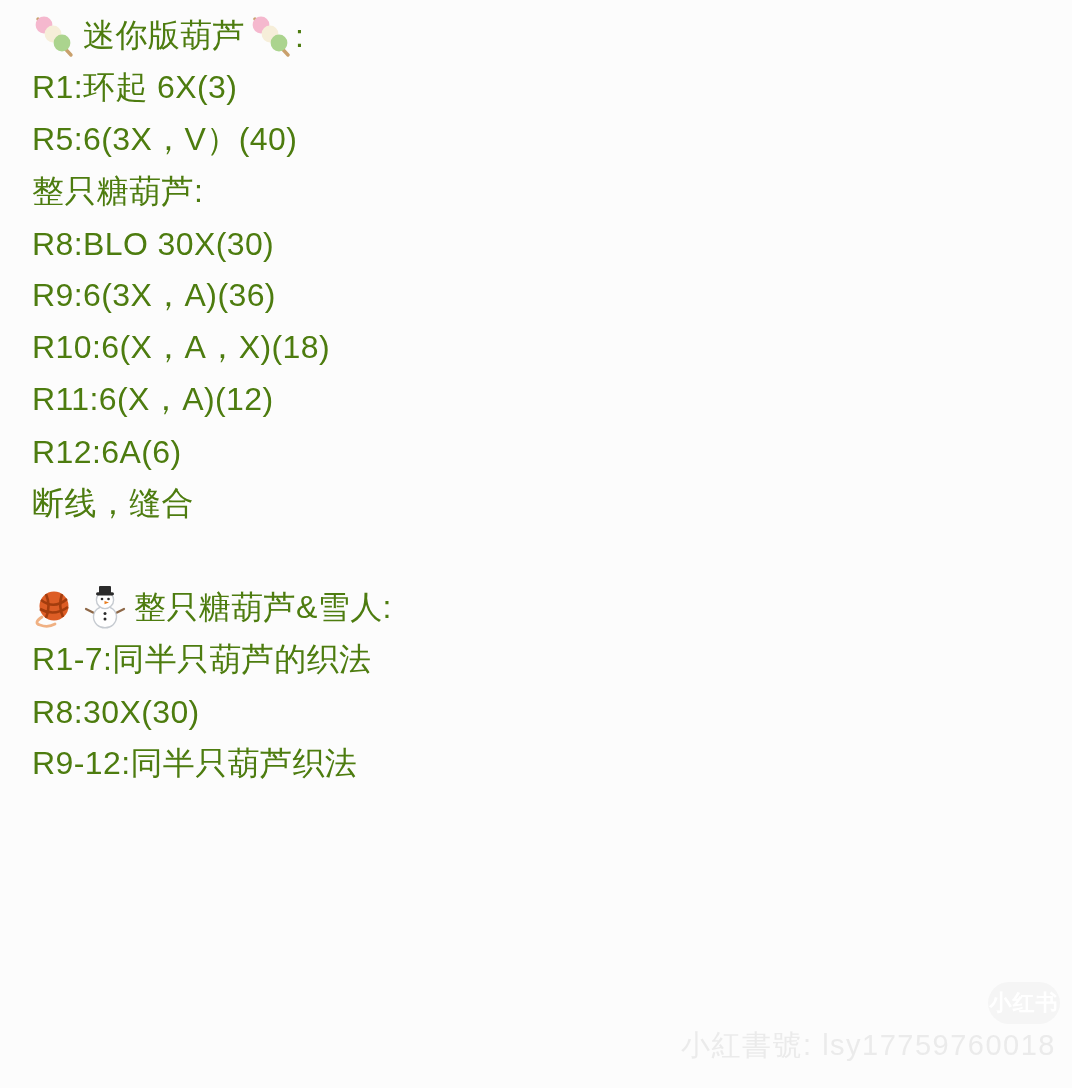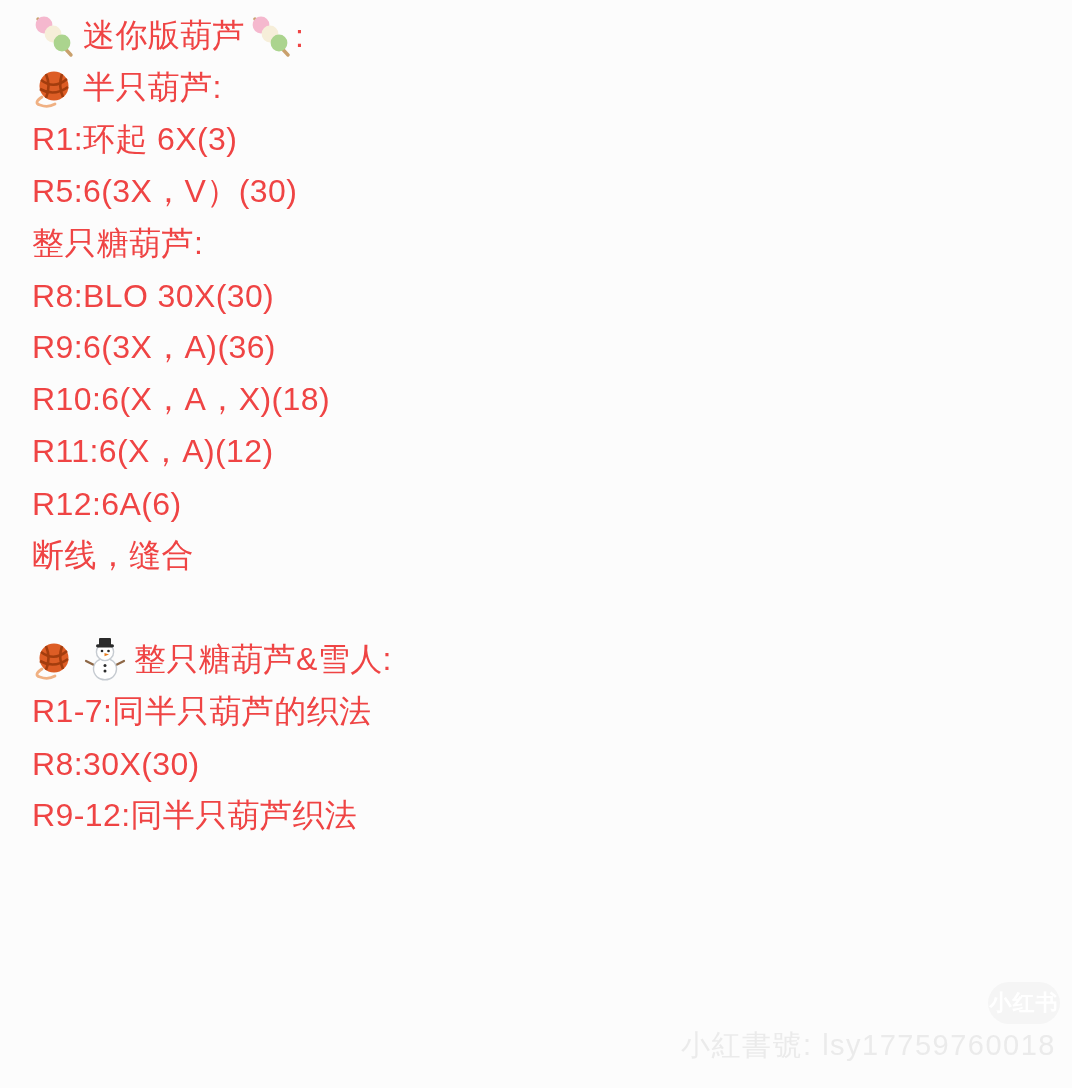--- a/index.html
+++ b/index.html
@@ -6,21 +6,21 @@
   body{
     width:1072px;height:1088px;
     background:#fcfcfc;
     font-family:"Liberation Sans","DejaVu Sans",sans-serif;
     position:relative;overflow:hidden;
   }
   .lines{padding:10px 0 0 32px;}
   .line{
     height:52px;
     display:flex;align-items:center;
-    font-size:32px;color:#ef4444;
+    font-size:32px;color:#4d7c0f;
     letter-spacing:.4px;
     white-space:pre;
   }
   .txt{display:inline-block;}
   .emoji{
     display:inline-flex;align-items:center;justify-content:center;
     width:44px;height:46px;margin-right:7px;
     flex:0 0 auto;
   }
   .emoji svg{width:100%;height:100%;display:block;}
@@ -46,30 +46,22 @@
           <path d="M6 5 L39 41" stroke="#c9a06c" stroke-width="3.4" stroke-linecap="round" fill="none"></path>
           <circle cx="12" cy="11" r="8.4" fill="#f5b8ce"></circle>
           <circle cx="21" cy="20" r="8.4" fill="#f6eed9"></circle>
           <circle cx="30" cy="29" r="8.4" fill="#abd48e"></circle>
         </svg></span><span class="txt">迷你版葫芦</span><span class="emoji after"><svg viewBox="0 0 44 44">
           <path d="M6 5 L39 41" stroke="#c9a06c" stroke-width="3.4" stroke-linecap="round" fill="none"></path>
           <circle cx="12" cy="11" r="8.4" fill="#f5b8ce"></circle>
           <circle cx="21" cy="20" r="8.4" fill="#f6eed9"></circle>
           <circle cx="30" cy="29" r="8.4" fill="#abd48e"></circle>
         </svg></span><span class="txt">:</span></div>
-    <div class="line"><span class="emoji"><svg viewBox="0 0 44 44">
-          <path d="M10 31 Q1 37 8 39 Q16 42 23 38" stroke="#f0b183" stroke-width="2.8" fill="none" stroke-linecap="round"></path>
-          <circle cx="22" cy="20" r="14.5" fill="#dd5d25"></circle>
-          <path d="M9 14 Q22 24 35 13" stroke="#a33d0e" stroke-width="2.6" fill="none"></path>
-          <path d="M8 23 Q22 31 36 21" stroke="#a33d0e" stroke-width="2.6" fill="none"></path>
-          <path d="M14 8 Q19 20 14 32" stroke="#a33d0e" stroke-width="2.6" fill="none"></path>
-          <path d="M30 8 Q26 20 31 31" stroke="#a33d0e" stroke-width="2.6" fill="none"></path>
-        </svg></span><span class="txt">半只葫芦:</span></div>
     <div class="line"><span class="txt">R1:环起 6X(3)</span></div>
-    <div class="line"><span class="txt">R5:6(3X，V）(30)</span></div>
+    <div class="line"><span class="txt">R5:6(3X，V）(40)</span></div>
     <div class="line"><span class="txt">整只糖葫芦:</span></div>
     <div class="line"><span class="txt">R8:BLO 30X(30)</span></div>
     <div class="line"><span class="txt">R9:6(3X，A)(36)</span></div>
     <div class="line"><span class="txt">R10:6(X，A，X)(18)</span></div>
     <div class="line"><span class="txt">R11:6(X，A)(12)</span></div>
     <div class="line"><span class="txt">R12:6A(6)</span></div>
     <div class="line"><span class="txt">断线，缝合</span></div>
     <div class="line"><span class="txt"></span></div>
     <div class="line"><span class="emoji"><svg viewBox="0 0 44 44">
           <path d="M10 31 Q1 37 8 39 Q16 42 23 38" stroke="#f0b183" stroke-width="2.8" fill="none" stroke-linecap="round"></path>

